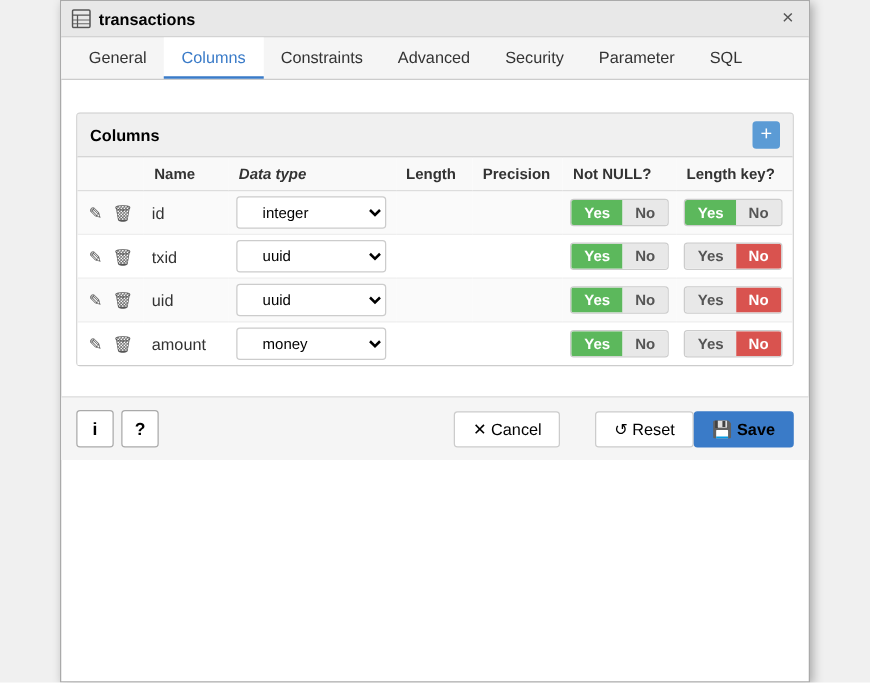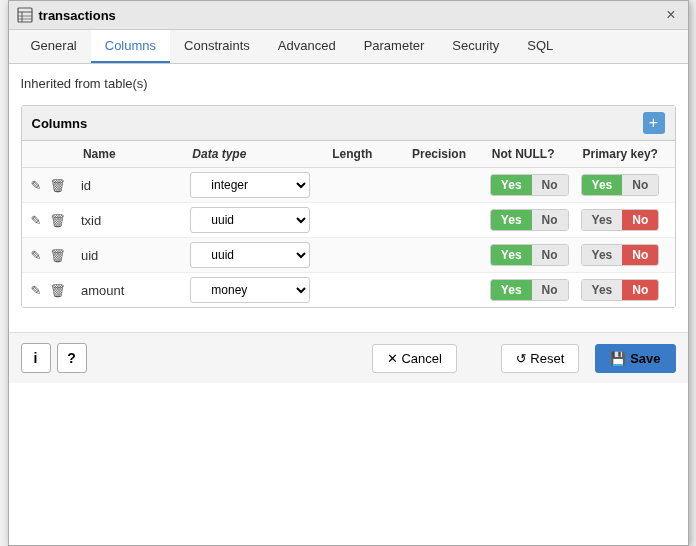--- a/index.html
+++ b/index.html
@@ -5,21 +5,21 @@
     * { box-sizing: border-box; margin: 0; padding: 0; }
     body {
       font-family: -apple-system, BlinkMacSystemFont, 'Segoe UI', sans-serif;
       font-size: 13px;
       background: #f0f0f0;
       display: flex;
       justify-content: center;
       align-items: flex-start;
     }
     .window {
-      width: 681px;
+      width: 600px;
       min-height: 546px;
       background: #fff;
       border: 1px solid #aaa;
       box-shadow: 2px 2px 8px rgba(0,0,0,0.3);
     }
     .titlebar {
       background: #e8e8e8;
       border-bottom: 1px solid #ccc;
       padding: 6px 8px;
       display: flex;
@@ -241,21 +241,21 @@
       border-radius: 3px;
       font-size: 14px;
       font-weight: bold;
       cursor: pointer;
       display: flex;
       align-items: center;
       justify-content: center;
     }
     .footer-right {
       display: flex;
-      gap: 16px;
+      gap: 0;
     }
     .btn-cancel {
       padding: 6px 14px;
       border: 1px solid #ccc;
       background: #fff;
       border-radius: 3px;
       cursor: pointer;
       font-size: 13px;
     }
     .btn-reset {
@@ -302,47 +302,46 @@
       <span>transactions</span>
     </div>
     <button class="close-btn">×</button>
   </div>
 
   <div class="tabs">
     <div class="tab">General</div>
     <div class="tab active">Columns</div>
     <div class="tab">Constraints</div>
     <div class="tab">Advanced</div>
+    <div class="tab">Security</div>
     <div class="tab">Parameter</div>
-    <div class="tab">Security</div>
     <div class="tab">SQL</div>
   </div>
 
   <div class="content">
 
     <div class="inherit-row">
-      <span class="inherit-label">Inherited from table(s)</span>
     </div>
 
     <div class="columns-section">
       <div class="columns-header">
         <span>Columns</span>
         <button class="add-btn">+</button>
       </div>
 
       <table class="col-table">
         <thead>
           <tr>
             <th class="th-actions"></th>
             <th class="th-name">Name</th>
             <th class="th-type">Data type</th>
             <th class="th-length">Length</th>
             <th class="th-precision">Precision</th>
             <th class="th-notnull">Not NULL?</th>
-            <th class="th-pk">Primary key?</th>
+            <th class="th-pk">Length key?</th>
           </tr>
         </thead>
         <tbody>
 
           <tr>
             <td>
               <div class="actions-cell">
                 <button class="icon-btn" title="Edit">✎</button>
                 <button class="icon-btn" title="Delete">🗑</button>
               </div>

